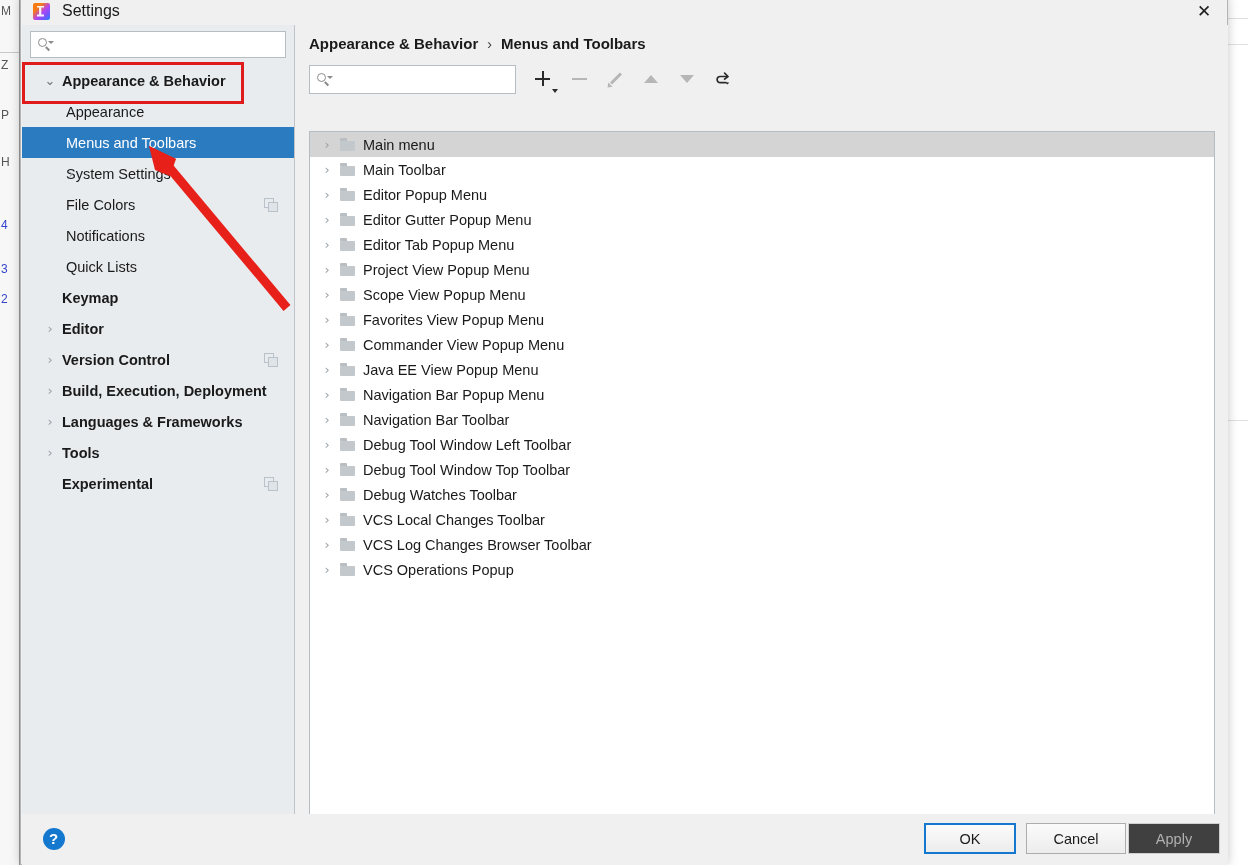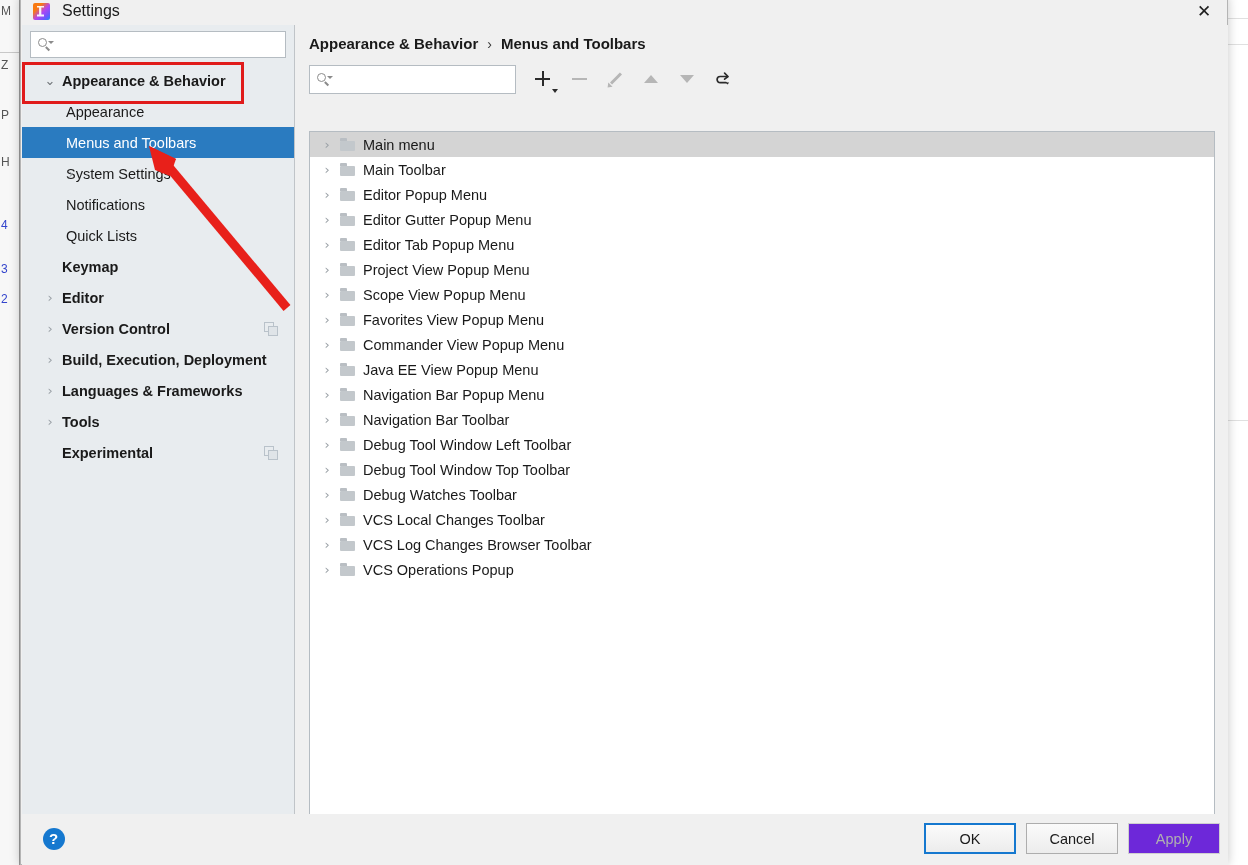--- a/index.html
+++ b/index.html
@@ -287,25 +287,25 @@
     border: 1px solid #adadad;
     font-size: 14.5px; color: #1a1a1a;
     display: flex; align-items: center; justify-content: center;
     cursor: pointer; font-family: "Liberation Sans", sans-serif;
   }
   #ok-button {
     left: 902px; width: 92px;
     border: 2px solid #1578cf;
     background: linear-gradient(#fbfbfb,#ececec);
   }
-  #cancel-button { left: 1004px; width: 92px; }
+  #cancel-button { left: 1004px; width: 100px; }
   #apply-button {
     left: 1106px; width: 92px;
     color: #b0b0b0; border-color: #cfcfcf;
-    background: #6d28d9; cursor: default;
+    background: #404040; cursor: default;
   }
 
   
   #annotation-layer {
     position: absolute; left: 0; top: 0;
     width: 1248px; height: 865px; pointer-events: none;
   }
   #red-highlight-box {
     position: absolute; left: 22px; top: 62px;
     width: 222px; height: 42px;
@@ -360,20 +360,27 @@
           <span class="side-label">Appearance</span>
         </div>
         <div class="side-row lvl1 selected">
           <span class="side-label">Menus and Toolbars</span>
         </div>
         <div class="side-row lvl1">
           <span class="side-chevron">›</span>
           <span class="side-label">System Settings</span>
         </div>
         <div class="side-row lvl1">
+          <span class="side-label">File Colors</span>
+          <span class="copy-icon">
+            <span class="sq-back"></span>
+            <span class="sq-front"></span>
+          </span>
+        </div>
+        <div class="side-row lvl1">
           <span class="side-label">Notifications</span>
         </div>
         <div class="side-row lvl1">
           <span class="side-label">Quick Lists</span>
         </div>
         <div class="side-row lvl0">
           <span class="side-label bold">Keymap</span>
         </div>
         <div class="side-row lvl0">
           <span class="side-chevron">›</span>

